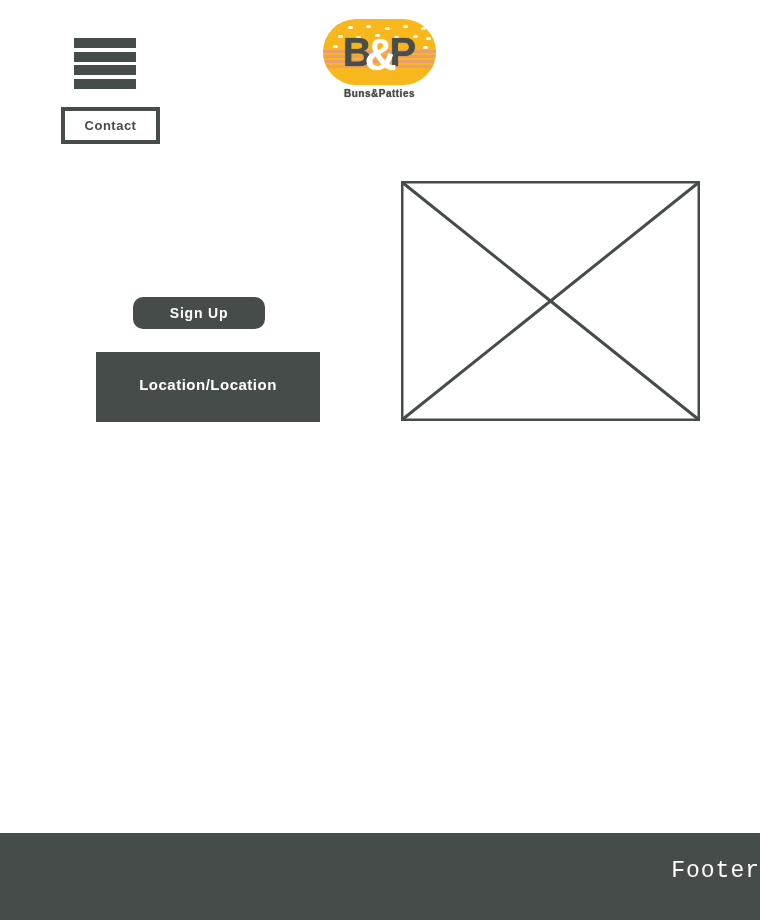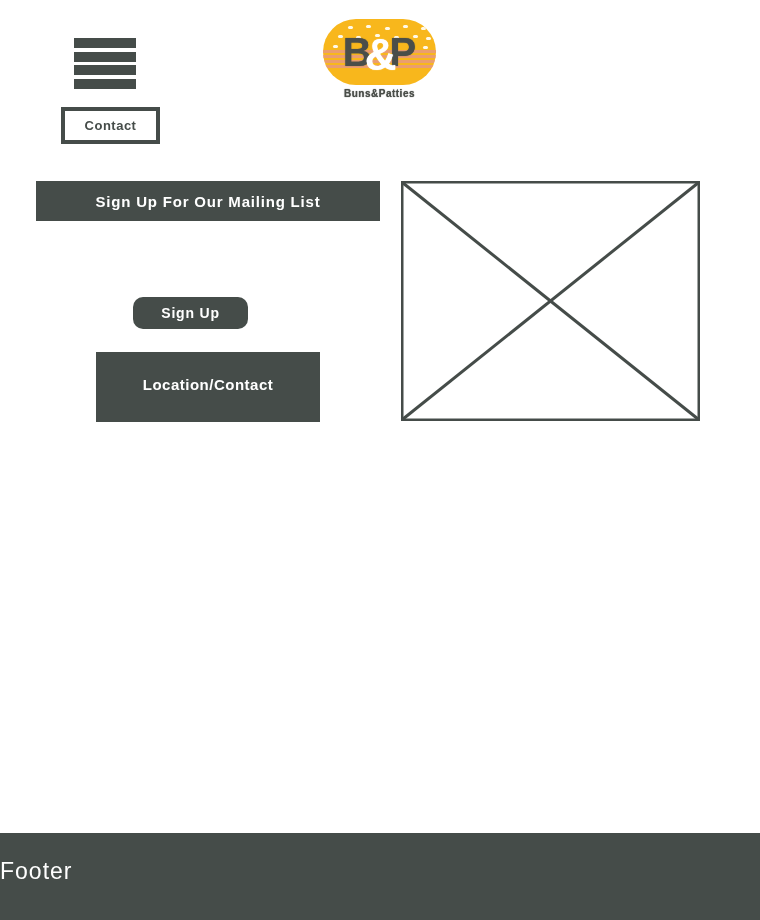--- a/index.html
+++ b/index.html
@@ -90,21 +90,21 @@
     background:#ffffff;
     text-align:center;
     font-family:"Liberation Sans", sans-serif;
     font-size:14px; font-weight:700; letter-spacing:.5px;
     color:#454C49;
     outline:none;
   }
   .email-input::placeholder { color:#454C49; opacity:1; }
   .signup-btn {
     position:absolute; left:133px; top:297px;
-    width:115px; height:32px;
+    width:132px; height:32px;
     background:#454C49;
     border:none; border-radius:10px;
     color:#ffffff; font-family:"Liberation Sans", sans-serif;
     font-size:14px; font-weight:700; letter-spacing:.8px;
     cursor:pointer;
     text-align:center;
   }
   .location-btn {
     position:absolute; left:96px; top:352px;
     width:224px; height:70px;
@@ -121,21 +121,21 @@
     position:absolute; left:401px; top:181px;
     width:299px; height:240px;
   }
   .img-placeholder svg { display:block; width:100%; height:100%; }
 
   
   .footer {
     position:absolute; left:0; top:833px;
     width:760px; height:87px;
     background:#454C49;
-    display:flex; justify-content:flex-start;
+    display:flex; justify-content:flex-end;font-family:Liberation Mono, monospace;
   }
   .footer-label {
     margin-top:25px;
     color:#ffffff; font-size:23px; font-weight:400; letter-spacing:1px;
   }
 </style>
 </head>
 <body>
 
 <div class="page">
@@ -173,28 +173,25 @@
 
       <div class="monogram">
         <span class="ltr">B</span>
         <span class="amp">&amp;</span>
         <span class="ltr">P</span>
       </div>
     </div>
     <div class="wordmark">Buns&amp;Patties</div>
   </div>
 
-  <div class="mailing-heading">
-    <span>Sign Up For Our Mailing List</span>
-  </div>
 
 
   <button class="signup-btn">Sign Up</button>
 
-  <button class="location-btn">Location/Contact</button>
+  <button class="location-btn">Location/Location</button>
 
   <div class="img-placeholder">
     <svg viewBox="0 0 299 240" preserveAspectRatio="none">
       <rect x="1.25" y="1.25" width="296.5" height="237.5" fill="none" stroke="#454C49" stroke-width="2.5"></rect>
       <line x1="2" y1="2" x2="297" y2="238" stroke="#454C49" stroke-width="3"></line>
       <line x1="297" y1="2" x2="2" y2="238" stroke="#454C49" stroke-width="3"></line>
     </svg>
   </div>
 
   <div class="footer">

